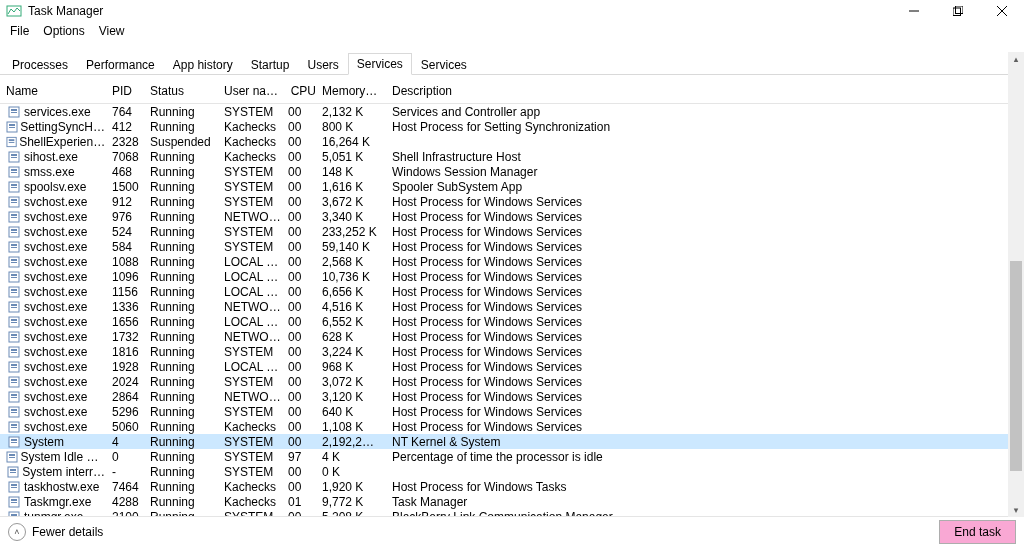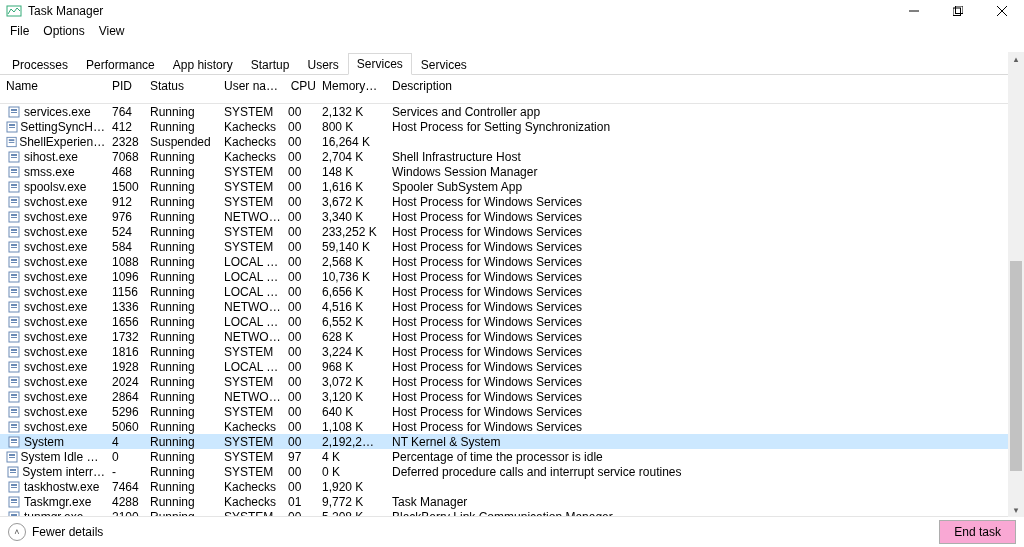--- a/index.html
+++ b/index.html
@@ -79,21 +79,21 @@
     color: #000;
   }
   .tab.active {
     border-color: #d9d9d9;
     background: #fff;
     border-bottom: 1px solid #fff;
   }
   
   .headers {
     display: flex;
-    align-items: flex-start;
+    align-items: center;
     height: 24px;
     border-bottom: 1px solid #e5e5e5;
     padding-left: 6px;
     font-weight: 400;
     user-select: none;
     margin-top: 4px;
   }
   .col {
     box-sizing: border-box;
     overflow: hidden;
@@ -315,21 +315,21 @@
               <rect x="3" y="3" width="6" height="2" fill="#6a8ab5"></rect>
               <rect x="3" y="6" width="6" height="1" fill="#6a8ab5"></rect>
             </svg>
           </span>
           <span>sihost.exe</span>
         </div>
         <div class="col col-pid">7068</div>
         <div class="col col-status">Running</div>
         <div class="col col-user">Kachecks</div>
         <div class="col col-cpu">00</div>
-        <div class="col col-mem">2,704 K</div>
+        <div class="col col-mem">5,051 K</div>
         <div class="col col-desc">Shell Infrastructure Host</div>
       </div>
       <div class="row">
         <div class="col col-name">
           <span class="proc-icon">
             <svg width="12" height="12" viewBox="0 0 12 12">
               <rect x="1" y="1" width="10" height="10" fill="#fff" stroke="#6a8ab5" stroke-width="1"></rect>
               <rect x="3" y="3" width="6" height="2" fill="#6a8ab5"></rect>
               <rect x="3" y="6" width="6" height="1" fill="#6a8ab5"></rect>
             </svg>
@@ -694,38 +694,38 @@
               <rect x="3" y="6" width="6" height="1" fill="#6a8ab5"></rect>
             </svg>
           </span>
           <span>System interrupts</span>
         </div>
         <div class="col col-pid">-</div>
         <div class="col col-status">Running</div>
         <div class="col col-user">SYSTEM</div>
         <div class="col col-cpu">00</div>
         <div class="col col-mem">0 K</div>
-        <div class="col col-desc">Deferred procedure calls and interrupt service routines</div>
       </div>
       <div class="row">
         <div class="col col-name">
           <span class="proc-icon">
             <svg width="12" height="12" viewBox="0 0 12 12">
               <rect x="1" y="1" width="10" height="10" fill="#fff" stroke="#6a8ab5" stroke-width="1"></rect>
               <rect x="3" y="3" width="6" height="2" fill="#6a8ab5"></rect>
               <rect x="3" y="6" width="6" height="1" fill="#6a8ab5"></rect>
             </svg>
           </span>
           <span>taskhostw.exe</span>
         </div>
         <div class="col col-pid">7464</div>
         <div class="col col-status">Running</div>
         <div class="col col-user">Kachecks</div>
         <div class="col col-cpu">00</div>
         <div class="col col-mem">1,920 K</div>
+        <div class="col col-desc">Host Process for Windows Tasks</div>
       </div>
       <div class="row">
         <div class="col col-name">
           <span class="proc-icon">
             <svg width="12" height="12" viewBox="0 0 12 12">
               <rect x="1" y="1" width="10" height="10" fill="#fff" stroke="#6a8ab5" stroke-width="1"></rect>
               <rect x="3" y="3" width="6" height="2" fill="#6a8ab5"></rect>
               <rect x="3" y="6" width="6" height="1" fill="#6a8ab5"></rect>
             </svg>
           </span>

